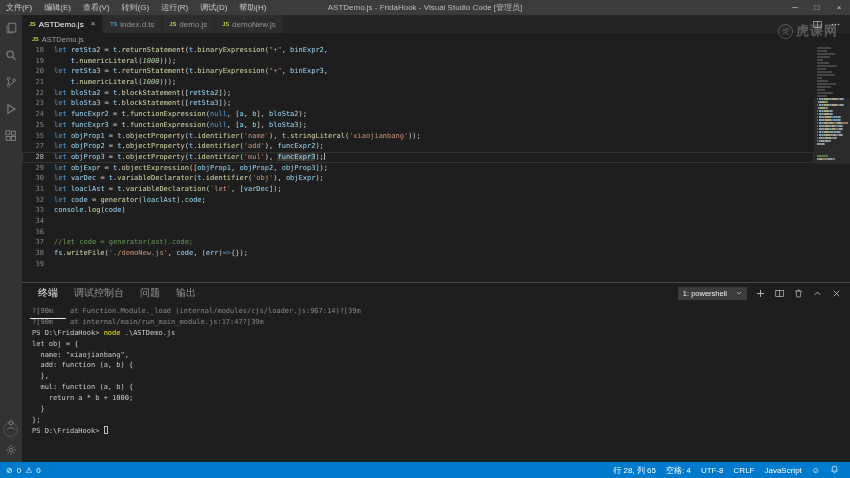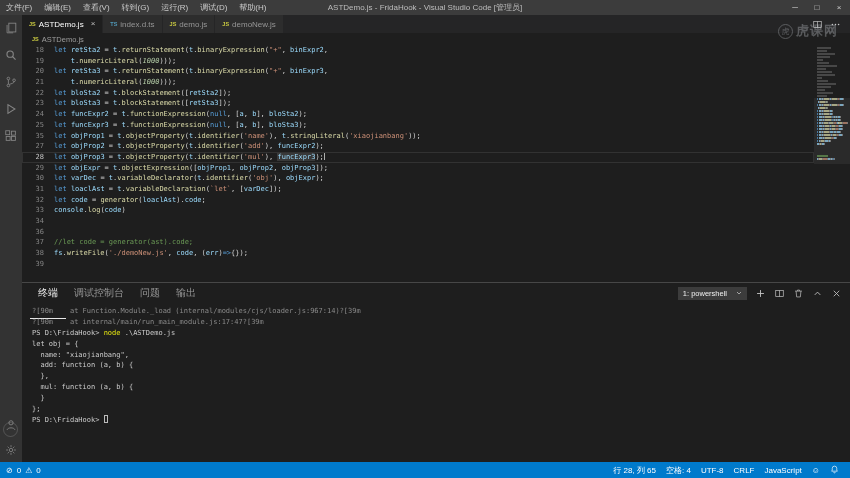--- a/index.html
+++ b/index.html
@@ -654,20 +654,21 @@
       </div>
       <div class="terminal">
           <div class="tline"><span class="tt dim">?[90m    at Function.Module._load (internal/modules/cjs/loader.js:967:14)?[39m</span></div>
           <div class="tline"><span class="tt dim">?[90m    at internal/main/run_main_module.js:17:47?[39m</span></div>
           <div class="tline"><span class="tt def">PS D:\FridaHook&gt; </span><span class="tt cmd">node</span><span class="tt def"> .\ASTDemo.js</span></div>
           <div class="tline"><span class="tt def">let obj = {</span></div>
           <div class="tline"><span class="tt def">  name: "xiaojianbang",</span></div>
           <div class="tline"><span class="tt def">  add: function (a, b) {</span></div>
           <div class="tline"><span class="tt def">  },</span></div>
           <div class="tline"><span class="tt def">  mul: function (a, b) {</span></div>
+          <div class="tline"><span class="tt def">    return a * b + 1000;</span></div>
           <div class="tline"><span class="tt def">  }</span></div>
           <div class="tline"><span class="tt def">};</span></div>
           <div class="tline"><span class="tt def">PS D:\FridaHook&gt; </span><span class="tcursor"></span></div>
         </div>
     </div>
   </div>
 </div>
 
 <div class="statusbar">
   <div class="sb-left">

